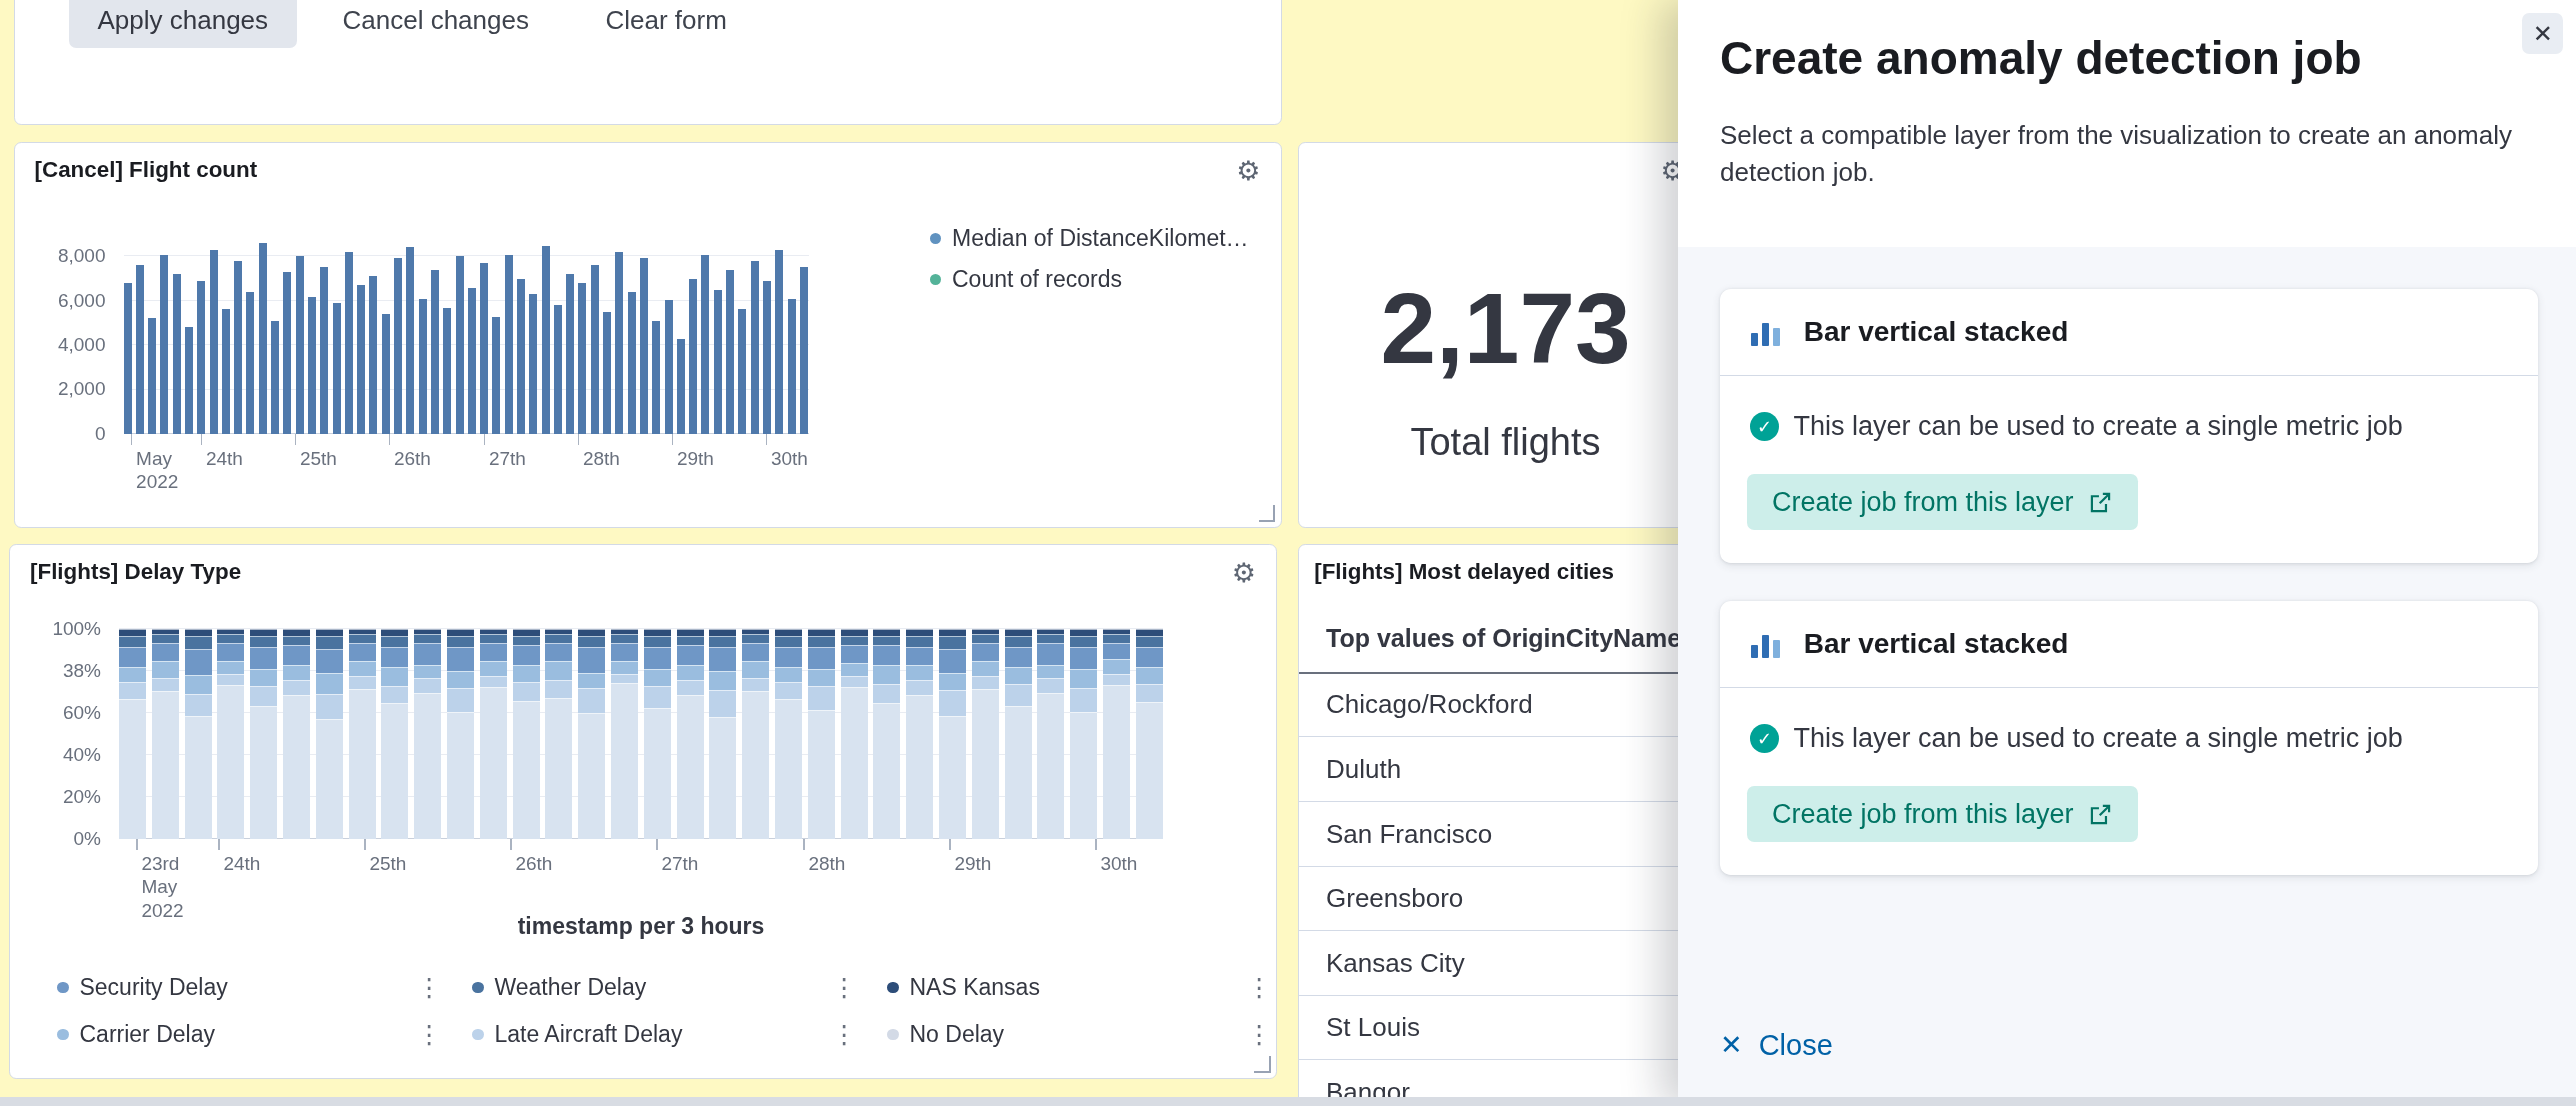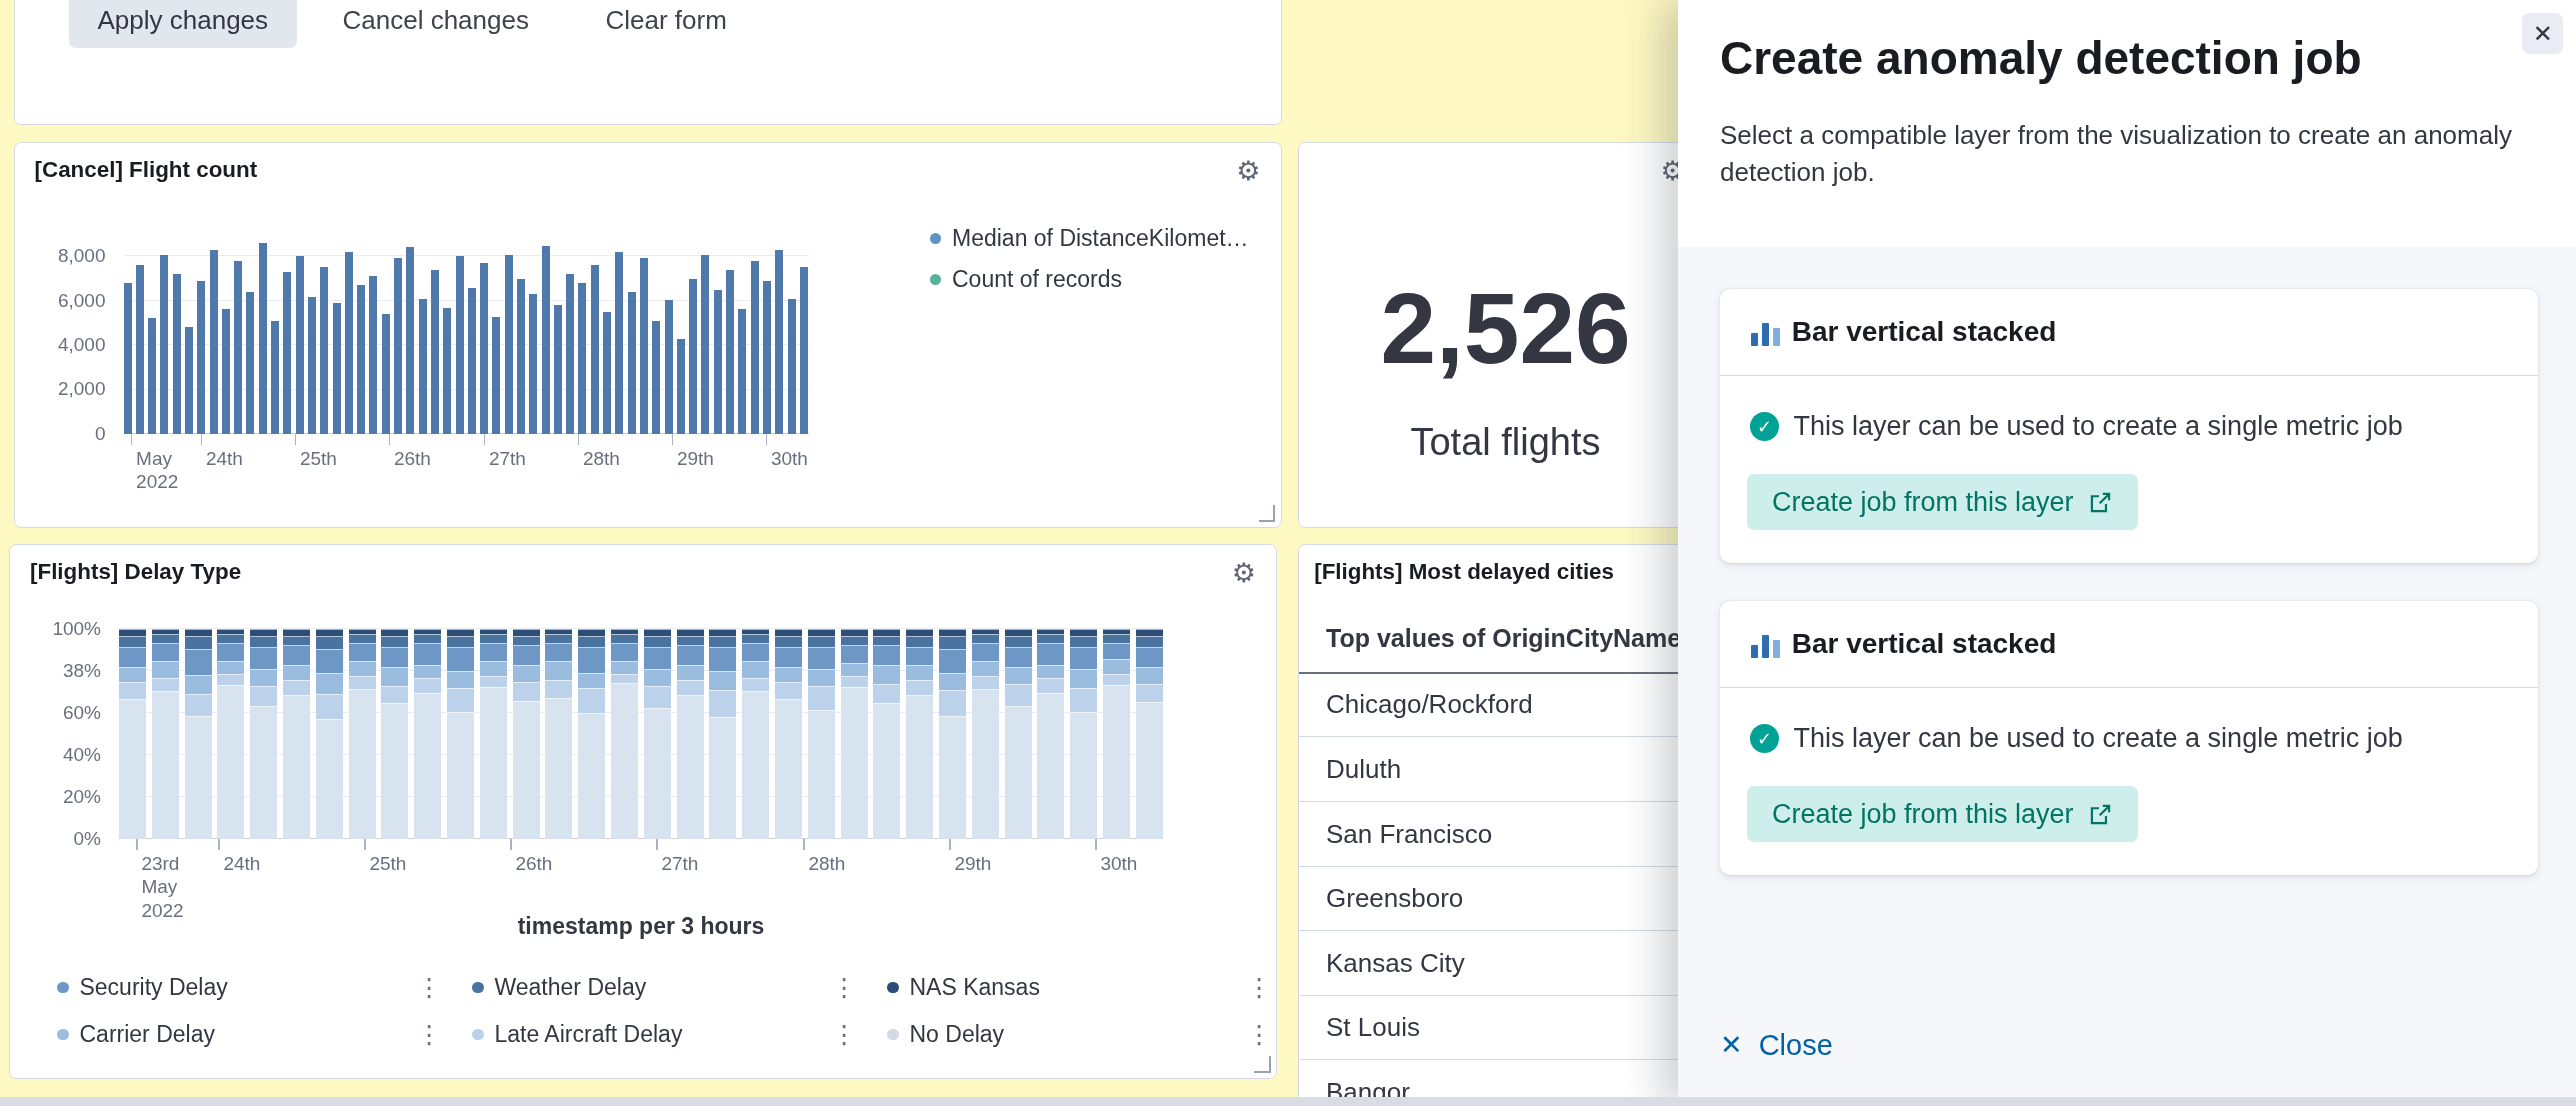--- a/index.html
+++ b/index.html
@@ -49,21 +49,21 @@
           box-shadow:-16px 0 39px rgba(30,35,48,0.22);z-index:10;}
   .flyout-close{position:absolute;right:12.6px;top:12.6px;width:41px;height:41px;border:none;border-radius:7.2px;
                 background:#e9edf3;color:#343741;font-size:24px;cursor:pointer;line-height:41px;text-align:center;
                 padding:0;font-family:inherit;}
   .flyout-title{position:absolute;left:42px;top:30.5px;font-size:46px;font-weight:700;color:#1a1c21;}
   .flyout-desc{position:absolute;left:42px;top:117px;width:839px;font-size:26px;line-height:1.42;color:#343741;}
   .flyout-body{position:absolute;left:0;right:0;top:247px;bottom:0;background:#f5f7fb;}
   .card{position:absolute;left:42px;width:818px;height:274px;background:#ffffff;border-radius:10.8px;
         box-shadow:0 2.7px 9px rgba(52,55,65,0.10),0 0.9px 2.7px rgba(52,55,65,0.10);}
   .card-header{height:86px;border-bottom:0.9px solid #d3dae6;display:flex;align-items:center;
-               padding-left:31px;gap:12px;}
+               padding-left:31px;gap:24px;}
   .card-title{font-size:28px;font-weight:700;color:#1a1c21;}
   .compat-row{position:absolute;left:30px;top:122px;display:flex;align-items:center;gap:14.4px;}
   .check-circle{width:29px;height:29px;border-radius:50%;background:#00a296;color:#fff;font-size:18px;
                 display:flex;align-items:center;justify-content:center;flex:none;font-weight:700;}
   .compat-text{font-size:27px;color:#343741;}
   .create-btn{position:absolute;left:27px;top:185px;height:56px;padding:0 25px;display:inline-flex;
               align-items:center;gap:14.4px;background:#cdeeea;color:#017464;border:none;border-radius:7.2px;
               font-size:27px;font-weight:500;cursor:pointer;font-family:inherit;}
   .flyout-close-link{position:absolute;left:42px;top:782px;display:flex;align-items:center;gap:16px;
                      background:none;border:none;color:#0061a6;font-size:29px;cursor:pointer;
@@ -201,21 +201,21 @@
         <div class="legend-item">
           <div class="dot" style="background: rgb(84, 179, 153);"></div>
           <div class="">Count of records</div>
         </div>
       </div>
     <div class="resize-handle"></div>
   </div>
 
   <div class="panel" style="left:1298px;top:142px;width:413px;height:384px;">
     <button class="gear-btn" style="right:20px;">⚙</button>
-    <div class="metric-value">2,526</div>
+    <div class="metric-value">2,173</div>
     <div class="metric-label">Total flights</div>
   </div>
 
   <div class="panel" style="left:9px;top:544px;width:1266px;height:533px;">
     <div class="panel-title">[Flights] Delay Type</div>
     <button class="gear-btn">⚙</button>
     <div style="position:absolute;left:0;top:84px;width:100px;height:210px;">
         <div class="y-tick" style="bottom: 199px;">100%</div>
         <div class="y-tick" style="bottom: 157px;">38%</div>
         <div class="y-tick" style="bottom: 115px;">60%</div>

